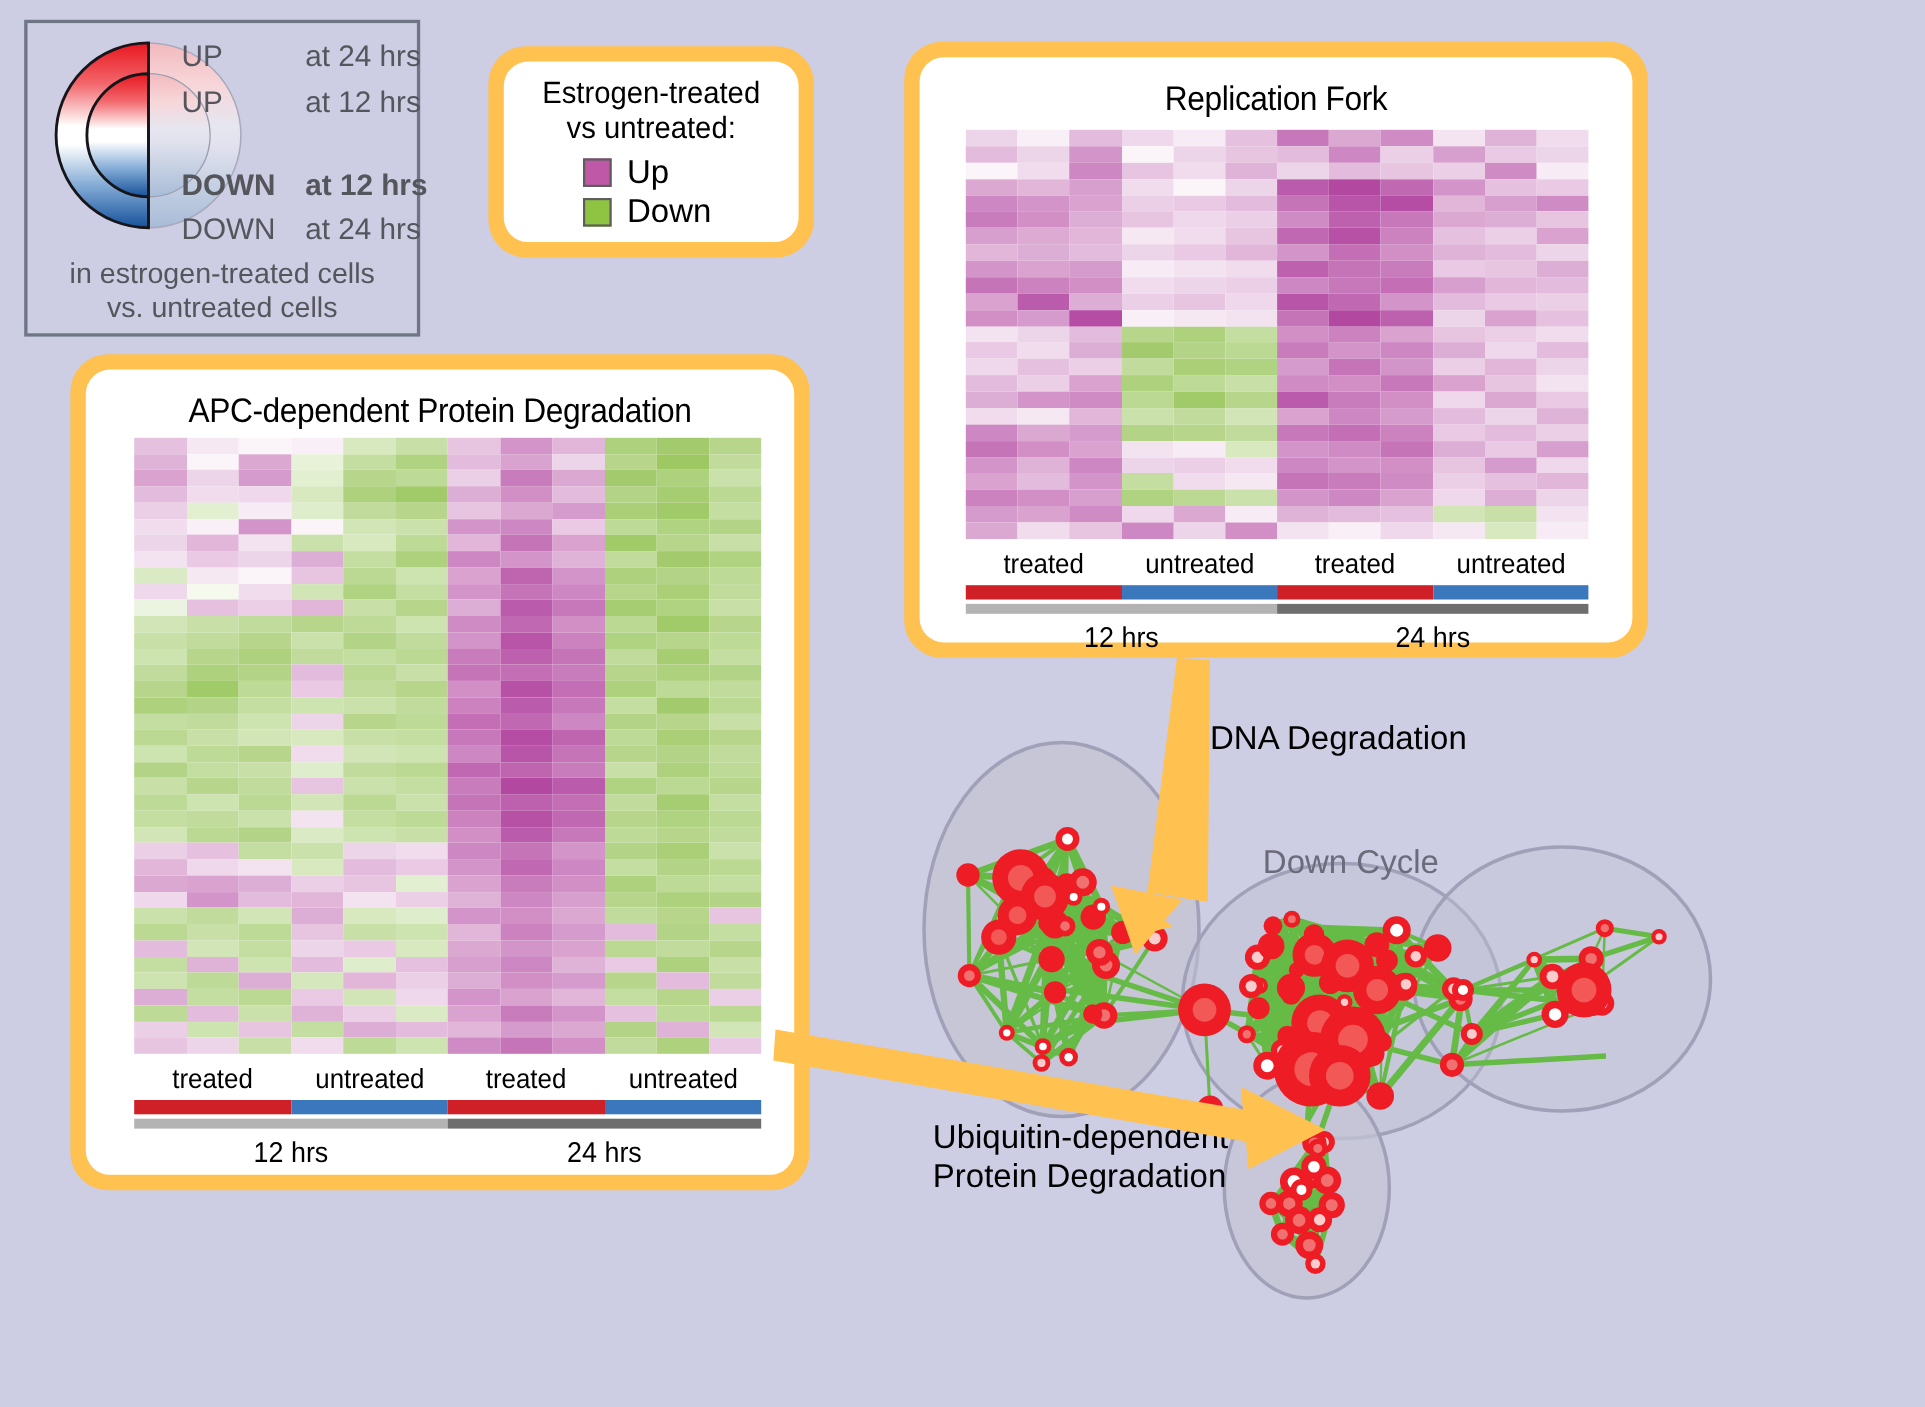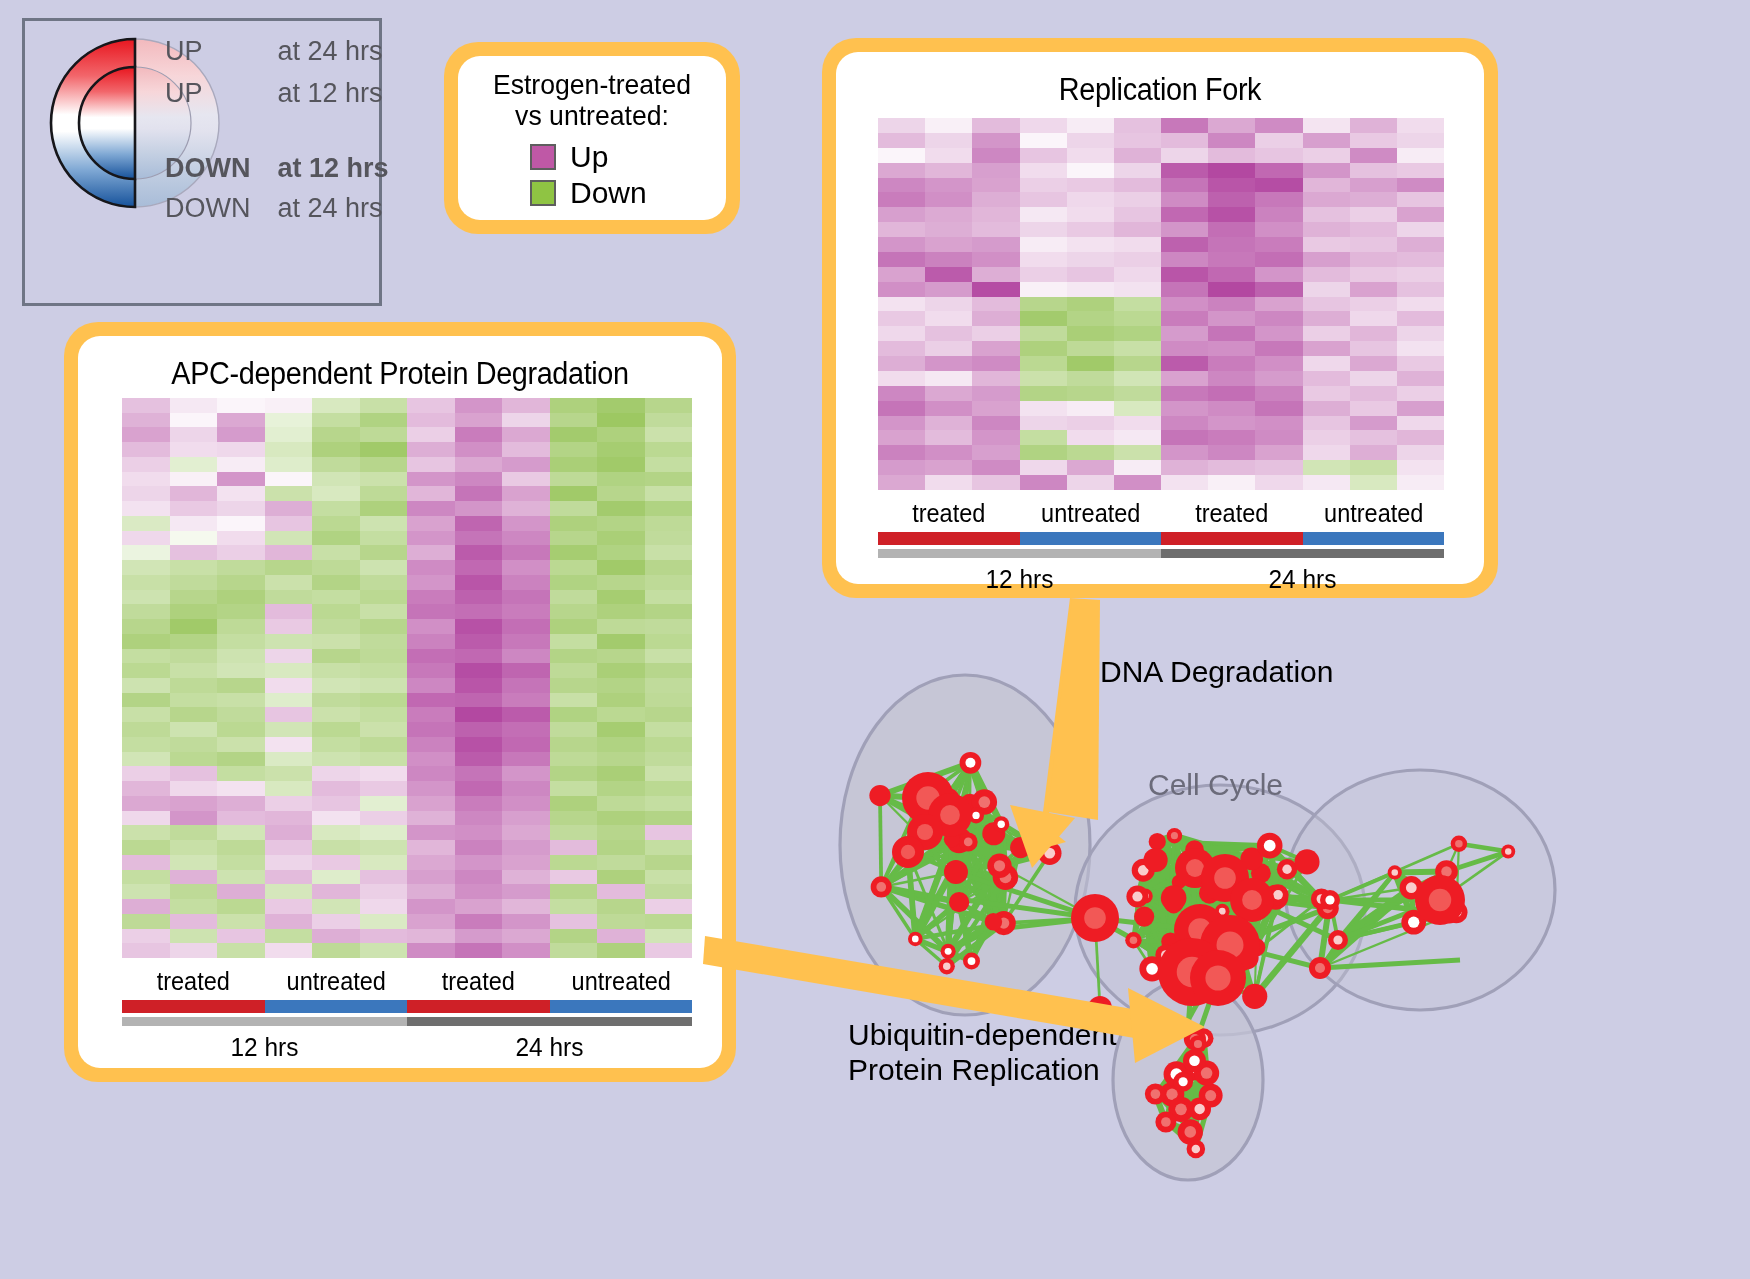--- a/index.html
+++ b/index.html
@@ -133,20 +133,24 @@
   </div>
   <div class="key-row" style="left:140px;top:132px;font-weight:bold;">
     <span style="display:inline-block;width:105px;">DOWN</span>
     <span>at 12 hrs</span>
   </div>
   <div class="key-row" style="left:140px;top:172px;">
     <span style="display:inline-block;width:105px;">DOWN</span>
     <span>at 24 hrs</span>
   </div>
 
+  <div class="key-caption" style="top:212px;">
+    <div>in estrogen-treated cells</div>
+    <div>vs. untreated cells</div>
+  </div>
 </div>
 
 <div class="panel" id="legend-box">
   <div class="panel-inner">
     <div class="legend-title">
       <div>Estrogen-treated</div>
       <div>vs untreated:</div>
     </div>
     <div class="legend-items">
       <div class="legend-item">
@@ -1844,23 +1848,23 @@
         <circle cx="530" cy="300" r="10" fill="#ee1c24"></circle>
         <circle cx="530" cy="300" r="4.6000000000000005" fill="#ffffff"></circle>
         <circle cx="538" cy="340" r="10" fill="#ee1c24"></circle>
         <circle cx="538" cy="340" r="4.6000000000000005" fill="#f9cdcd"></circle>
         <circle cx="520" cy="368" r="11" fill="#ee1c24"></circle>
         <circle cx="520" cy="368" r="5.0600000000000005" fill="#f0716f"></circle>
       </g>
   </svg>
 
   <div class="net-label" style="left:300px;top:55px;font-size:30px;color:#000;">DNA Degradation</div>
-  <div class="net-label" style="left:348px;top:168px;font-size:30px;color:#6b6b7a;">Cell Cycle</div>
+  <div class="net-label" style="left:348px;top:168px;font-size:30px;color:#6b6b7a;">Down Cycle</div>
   <div class="net-label" style="left:48px;top:418px;font-size:30px;color:#000;text-align:left;">Ubiquitin-dependent
-Protein Replication</div>
+Protein Degradation</div>
 </div>
 
 <svg style="position:absolute;left:0;top:0;width:1750px;height:1279px;pointer-events:none;" viewBox="0 0 1750 1279">
   <g>
     <path d="M1070 598 L1042 820 L1016 816 L1030 852 L1066 842 L1046 826 L1100 600 Z" fill="#ffc14f"></path>
     <polygon points="1010,805 1075,818 1032,868" fill="#ffc14f"></polygon>
     <path d="M1072 600 L1048 812 L1098 820 L1100 600 Z" fill="#ffc14f"></path>
   </g>
   <g>
     <path d="M705 936 L1150 1012 L1146 1040 L703 964 Z" fill="#ffc14f"></path>

